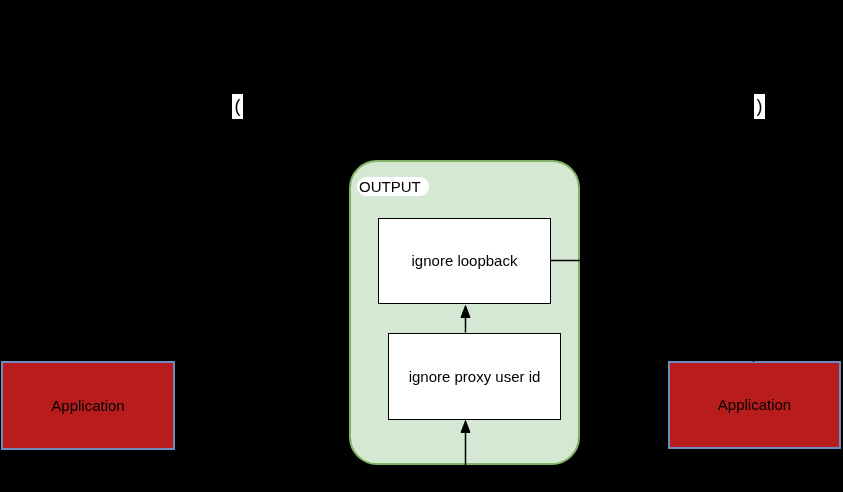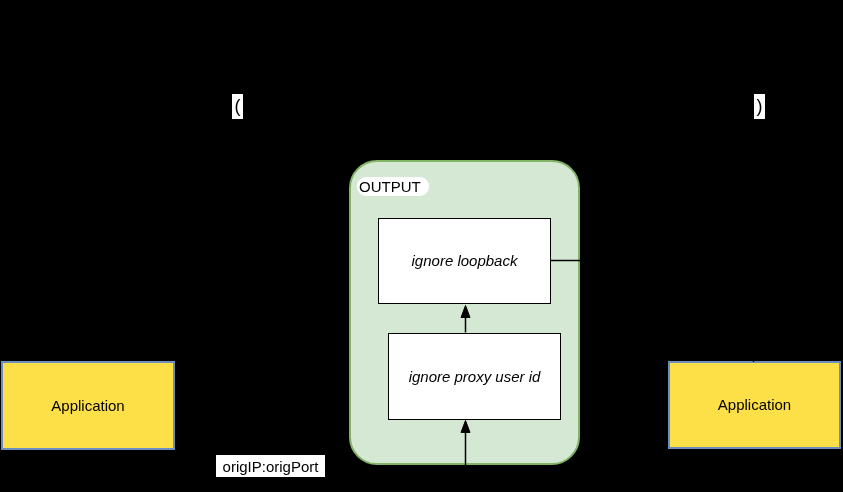--- a/index.html
+++ b/index.html
@@ -19,27 +19,26 @@
   .abs { position: absolute; box-sizing: border-box; }
   .node {
     display: flex;
     align-items: center;
     justify-content: center;
     text-align: center;
     font-size: 15px;
     line-height: 1.2;
   }
   .app-node {
-    background: #fde047;
+    background: #b91c1c;
     border: 2px solid #6c8ebf;
   }
   .rule-node {
     background: #ffffff;
     border: 1.5px solid #000000;
-    font-style: italic;
   }
   .chain-container {
     background: #d5e8d4;
     border: 2px solid #82b366;
     border-radius: 28px;
   }
   .white-label {
     background: #ffffff;
     color: #000000;
     display: flex;
@@ -77,21 +76,20 @@
   <div class="abs white-label chain-title" style="left:357px; top:177px; width:72px; height:19px;">OUTPUT</div>
 
   <div class="abs node rule-node" style="left:378px; top:218px; width:173px; height:86px;">ignore loopback</div>
 
   <div class="abs node rule-node" style="left:388px; top:333px; width:173px; height:87px;">ignore proxy user id</div>
 
   <div class="abs node app-node" style="left:1px; top:361px; width:174px; height:89px;">Application</div>
 
   <div class="abs node app-node" style="left:668px; top:361px; width:173px; height:88px;">Application</div>
 
-  <div class="abs white-label edge-label" style="left:216px; top:455px; width:109px; height:22px;">origIP:origPort</div>
 
   <svg class="overlay" width="843" height="492" viewBox="0 0 843 492">
 
     <g>
       <line x1="465.5" y1="492" x2="465.5" y2="431.5" stroke="#000000" stroke-width="1.5"></line>
       <path d="M465.5 420.5 L461 432.5 L470 432.5 Z" fill="#000000" stroke="#000000"></path>
     </g>
 
     <g>
       <line x1="465.5" y1="332.5" x2="465.5" y2="316.5" stroke="#000000" stroke-width="1.5"></line>

